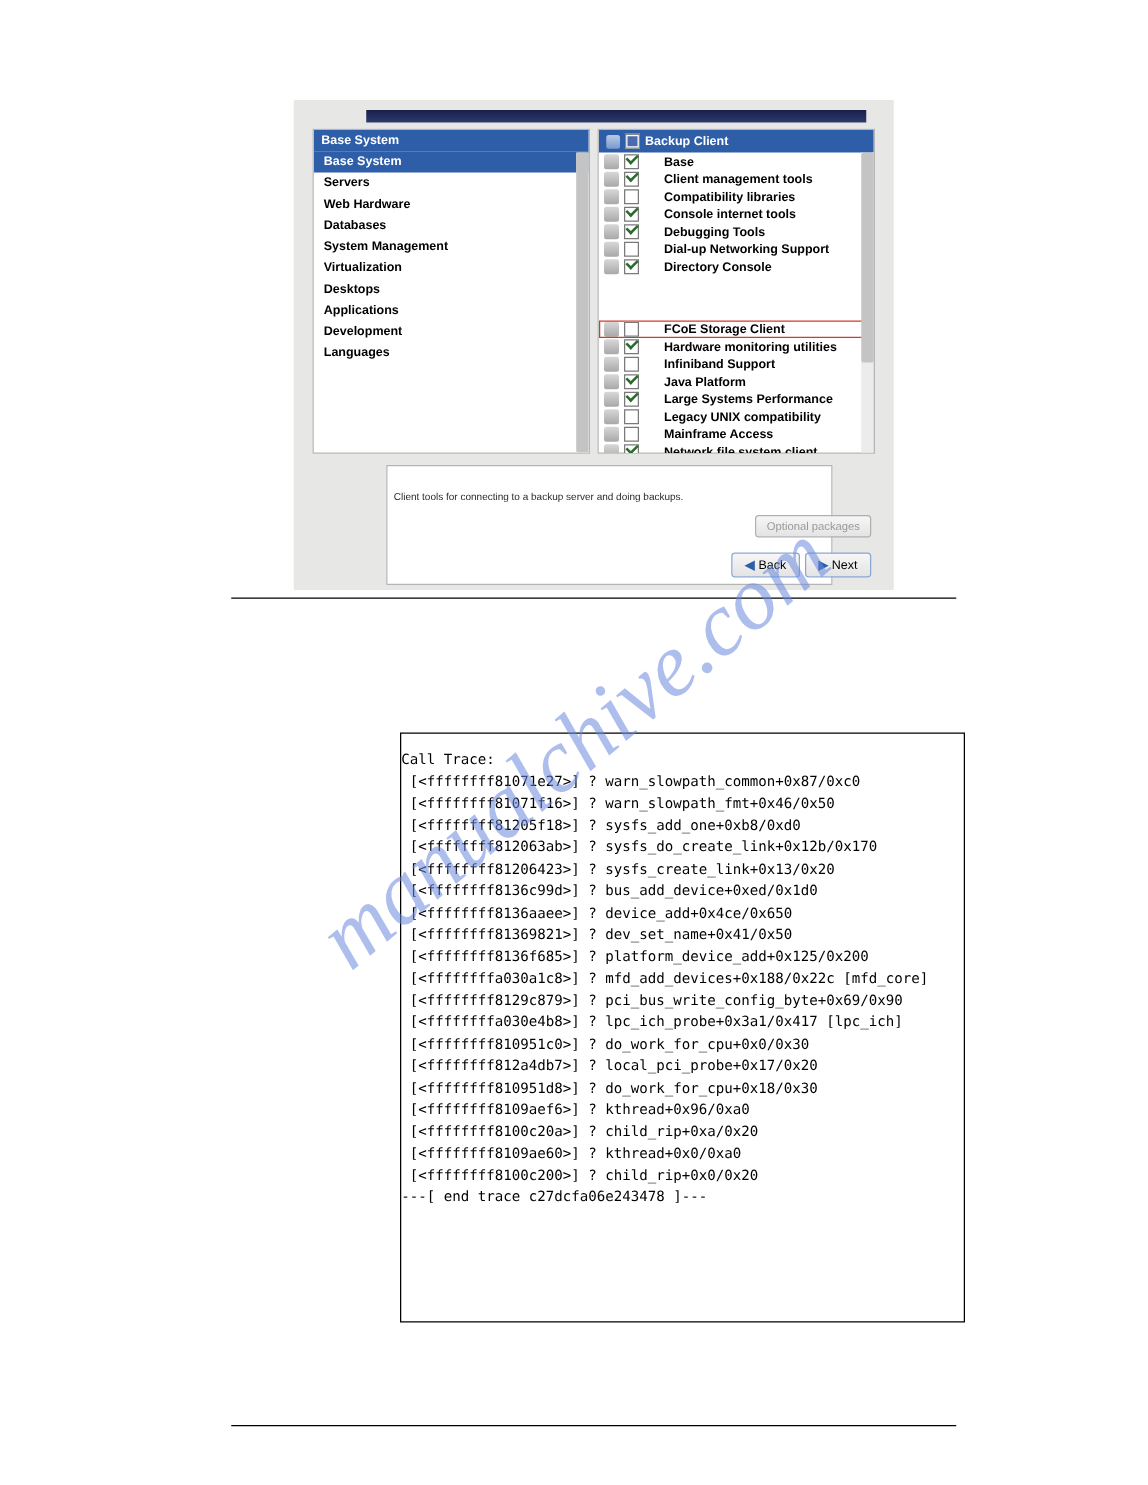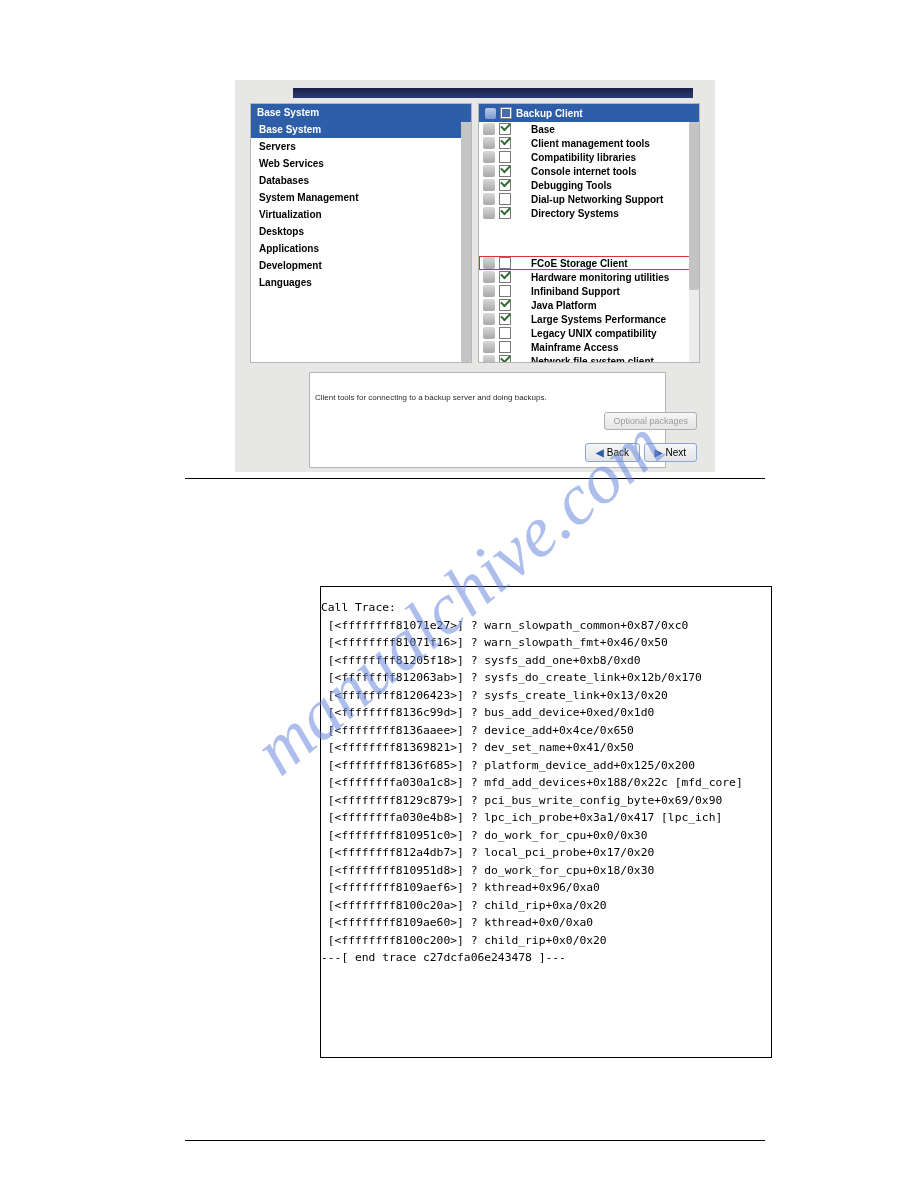--- a/index.html
+++ b/index.html
@@ -103,21 +103,21 @@
 
     <div class="panes">
 
       <div class="pane left">
         <div class="pane-header">
           <span>Base System</span>
         </div>
         <div id="cat-list">
             <div class="cat-item sel">Base System</div>
             <div class="cat-item">Servers</div>
-            <div class="cat-item">Web Services</div>
+            <div class="cat-item">Web Hardware</div>
             <div class="cat-item">Databases</div>
             <div class="cat-item">System Management</div>
             <div class="cat-item">Virtualization</div>
             <div class="cat-item">Desktops</div>
             <div class="cat-item">Applications</div>
             <div class="cat-item">Development</div>
             <div class="cat-item">Languages</div>
           </div>
         <div class="scrollbar">
             <div class="thumb"></div>
@@ -157,21 +157,21 @@
               <span class="lbl">Debugging Tools</span>
             </div>
             <div class="pkg-row">
               <span class="ico"></span>
               <span class="chk"></span>
               <span class="lbl">Dial-up Networking Support</span>
             </div>
             <div class="pkg-row">
               <span class="ico"></span>
               <span class="chk on"></span>
-              <span class="lbl">Directory Systems</span>
+              <span class="lbl">Directory Console</span>
             </div>
             <div class="pkg-row highlight">
               <span class="ico"></span>
               <span class="chk"></span>
               <span class="lbl">FCoE Storage Client</span>
             </div>
             <div class="pkg-row">
               <span class="ico"></span>
               <span class="chk on"></span>
               <span class="lbl">Hardware monitoring utilities</span>

